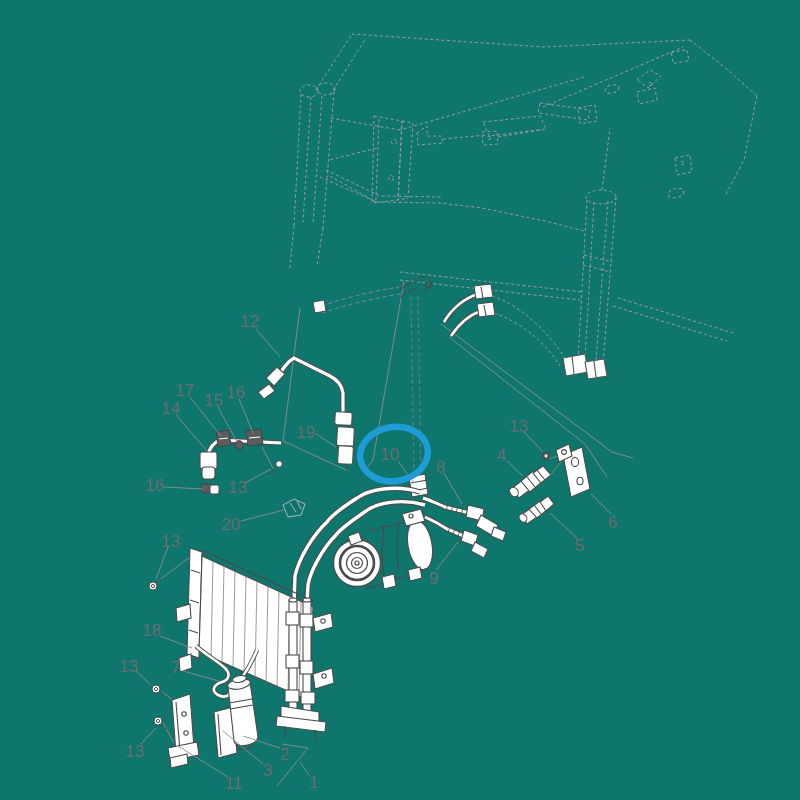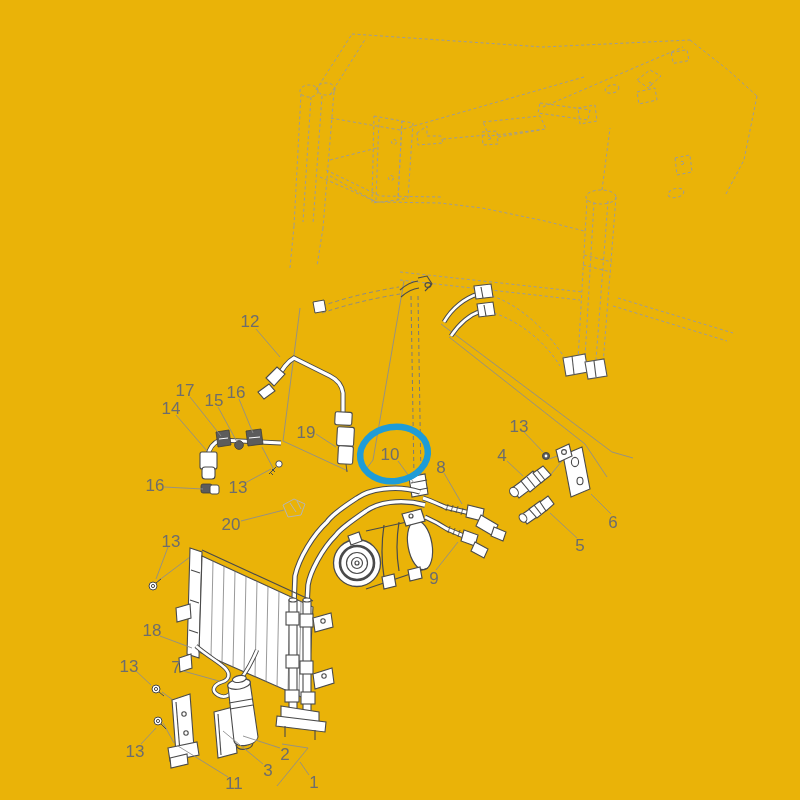--- a/index.html
+++ b/index.html
@@ -1,16 +1,16 @@
 <!DOCTYPE html>
 <html><head>
 <meta charset="utf-8">
 <style>
   html,body{margin:0;padding:0;background:#fff;}
-  .stage{position:relative;width:800px;height:800px;background:#eab308;overflow:hidden;
+  .stage{position:relative;width:800px;height:800px;background:#0f766e;overflow:hidden;
          font-family:"Liberation Sans", sans-serif;}
   svg{display:block}
   text.callout{font-family:"Liberation Sans", sans-serif;fill:#6d6d6d;}
 </style>
 </head>
 <body>
 
 <div class="stage">
 <svg id="diagram" width="800" height="800" viewBox="0 0 800 800">
 

